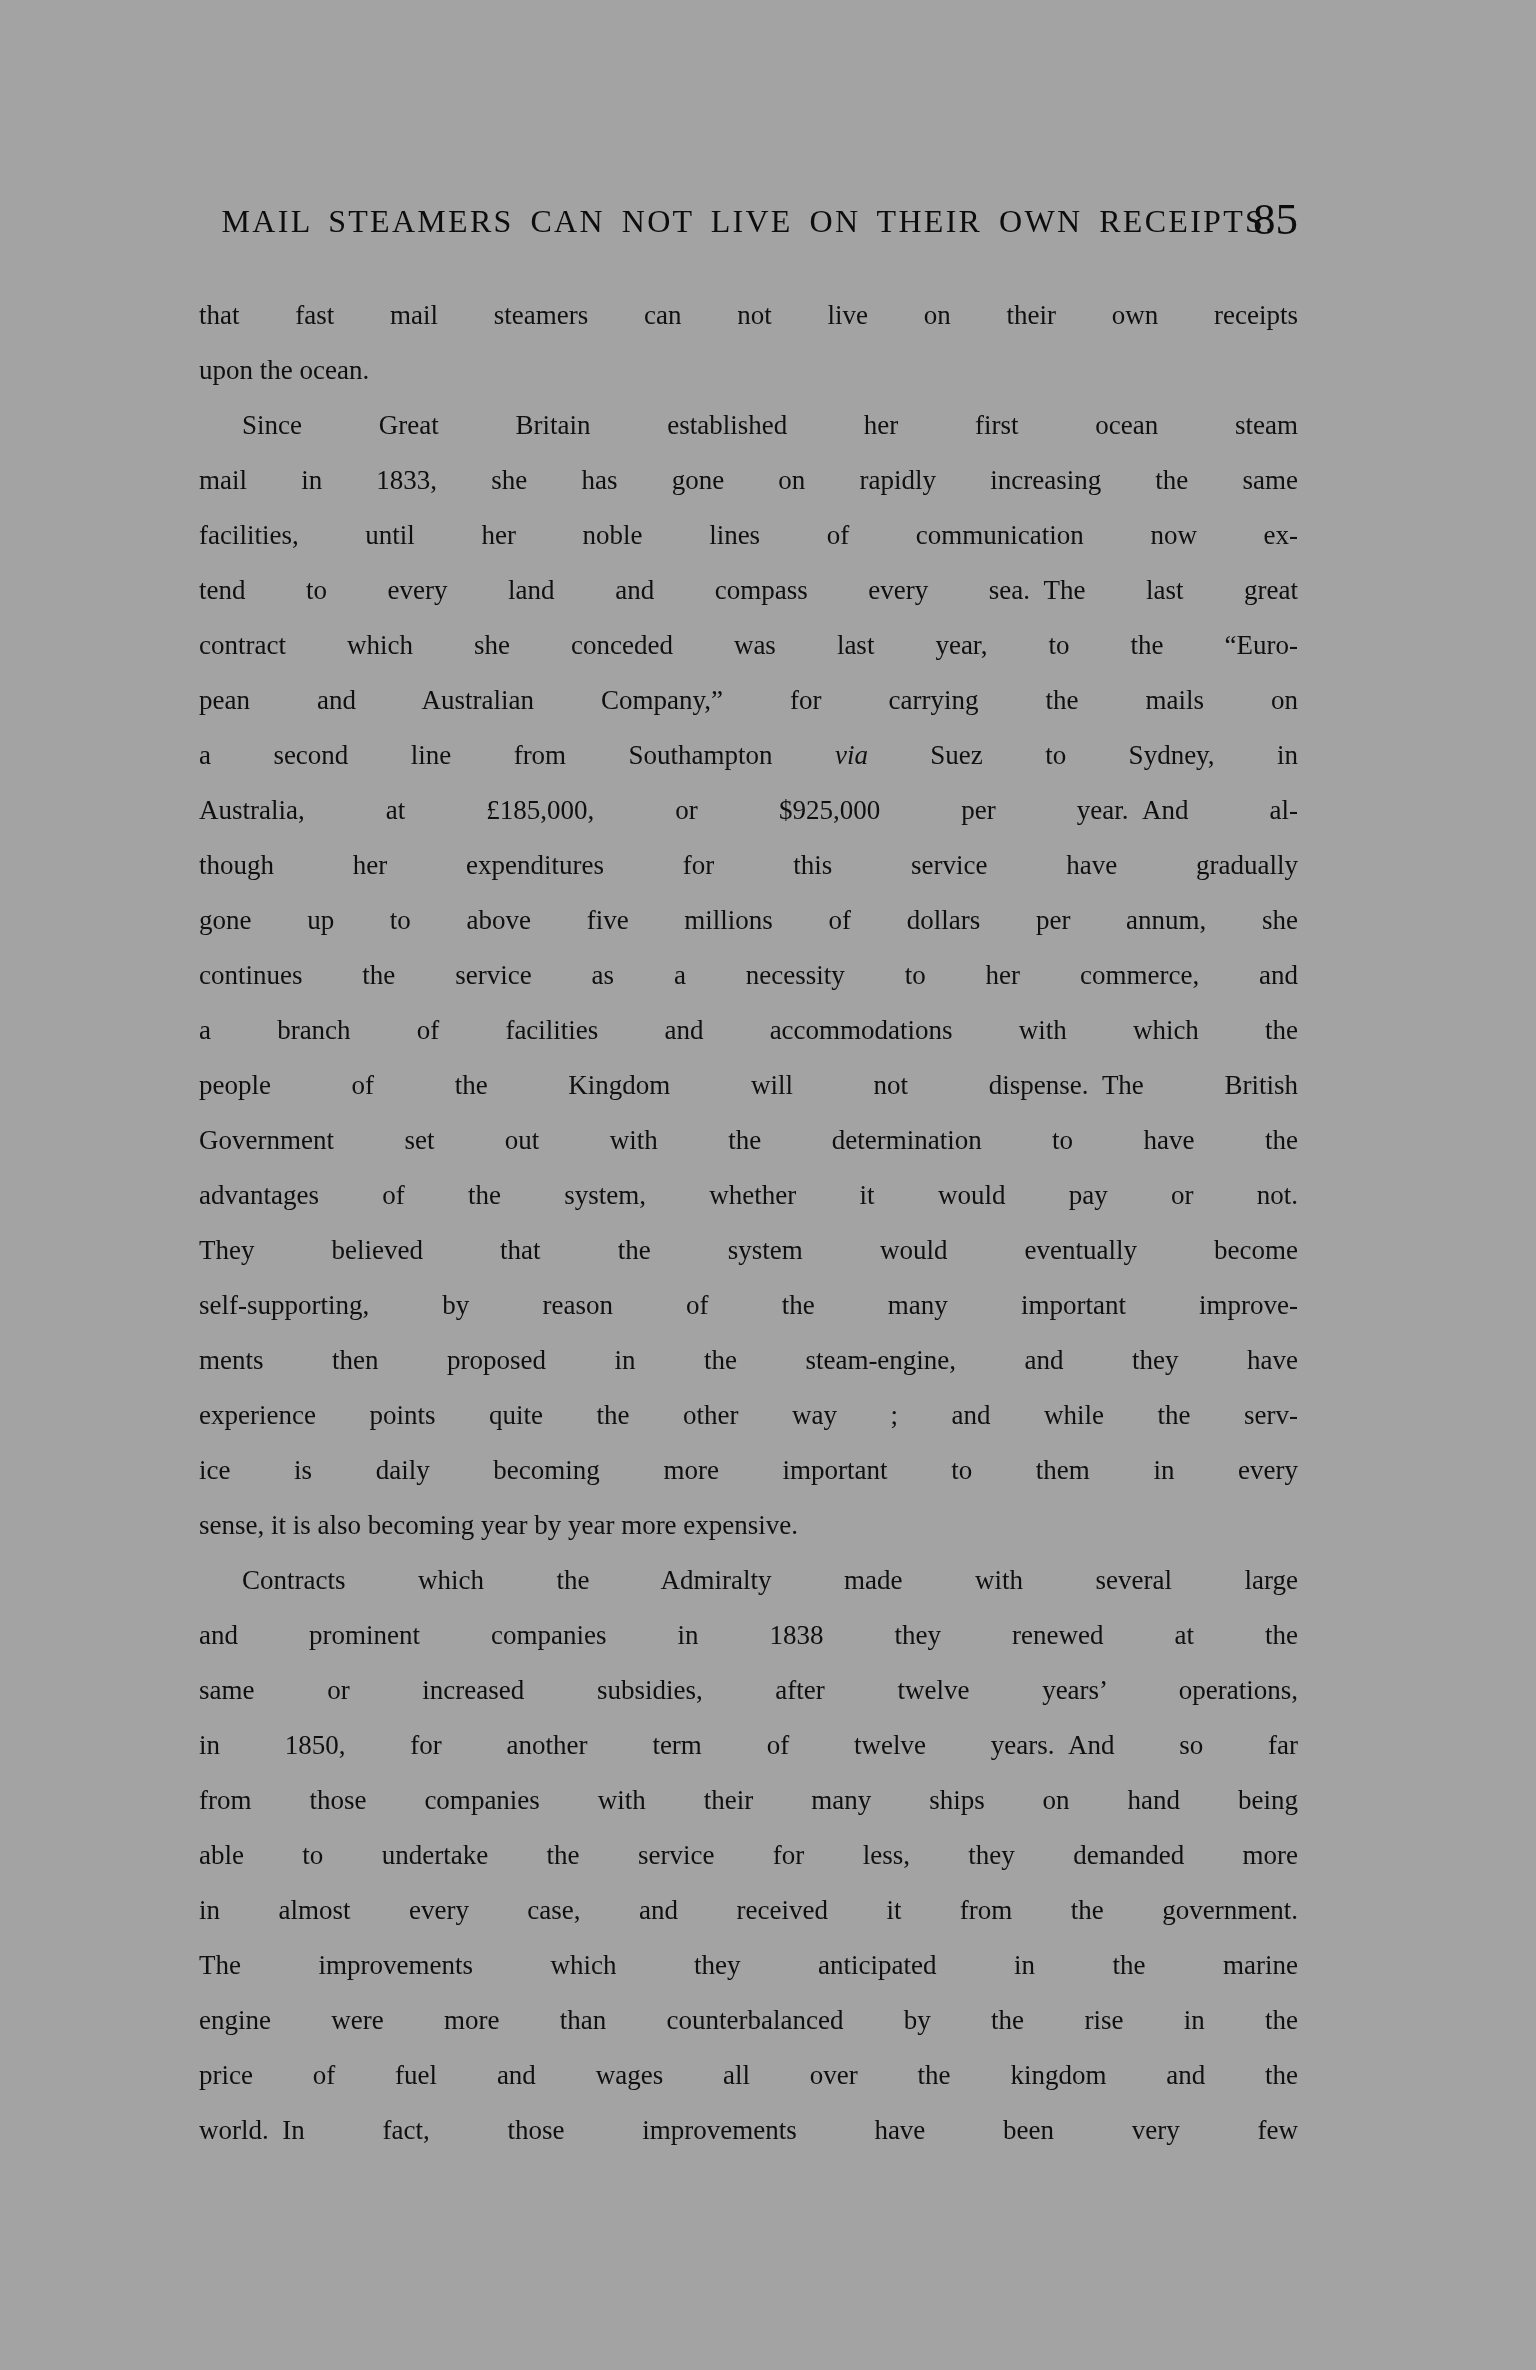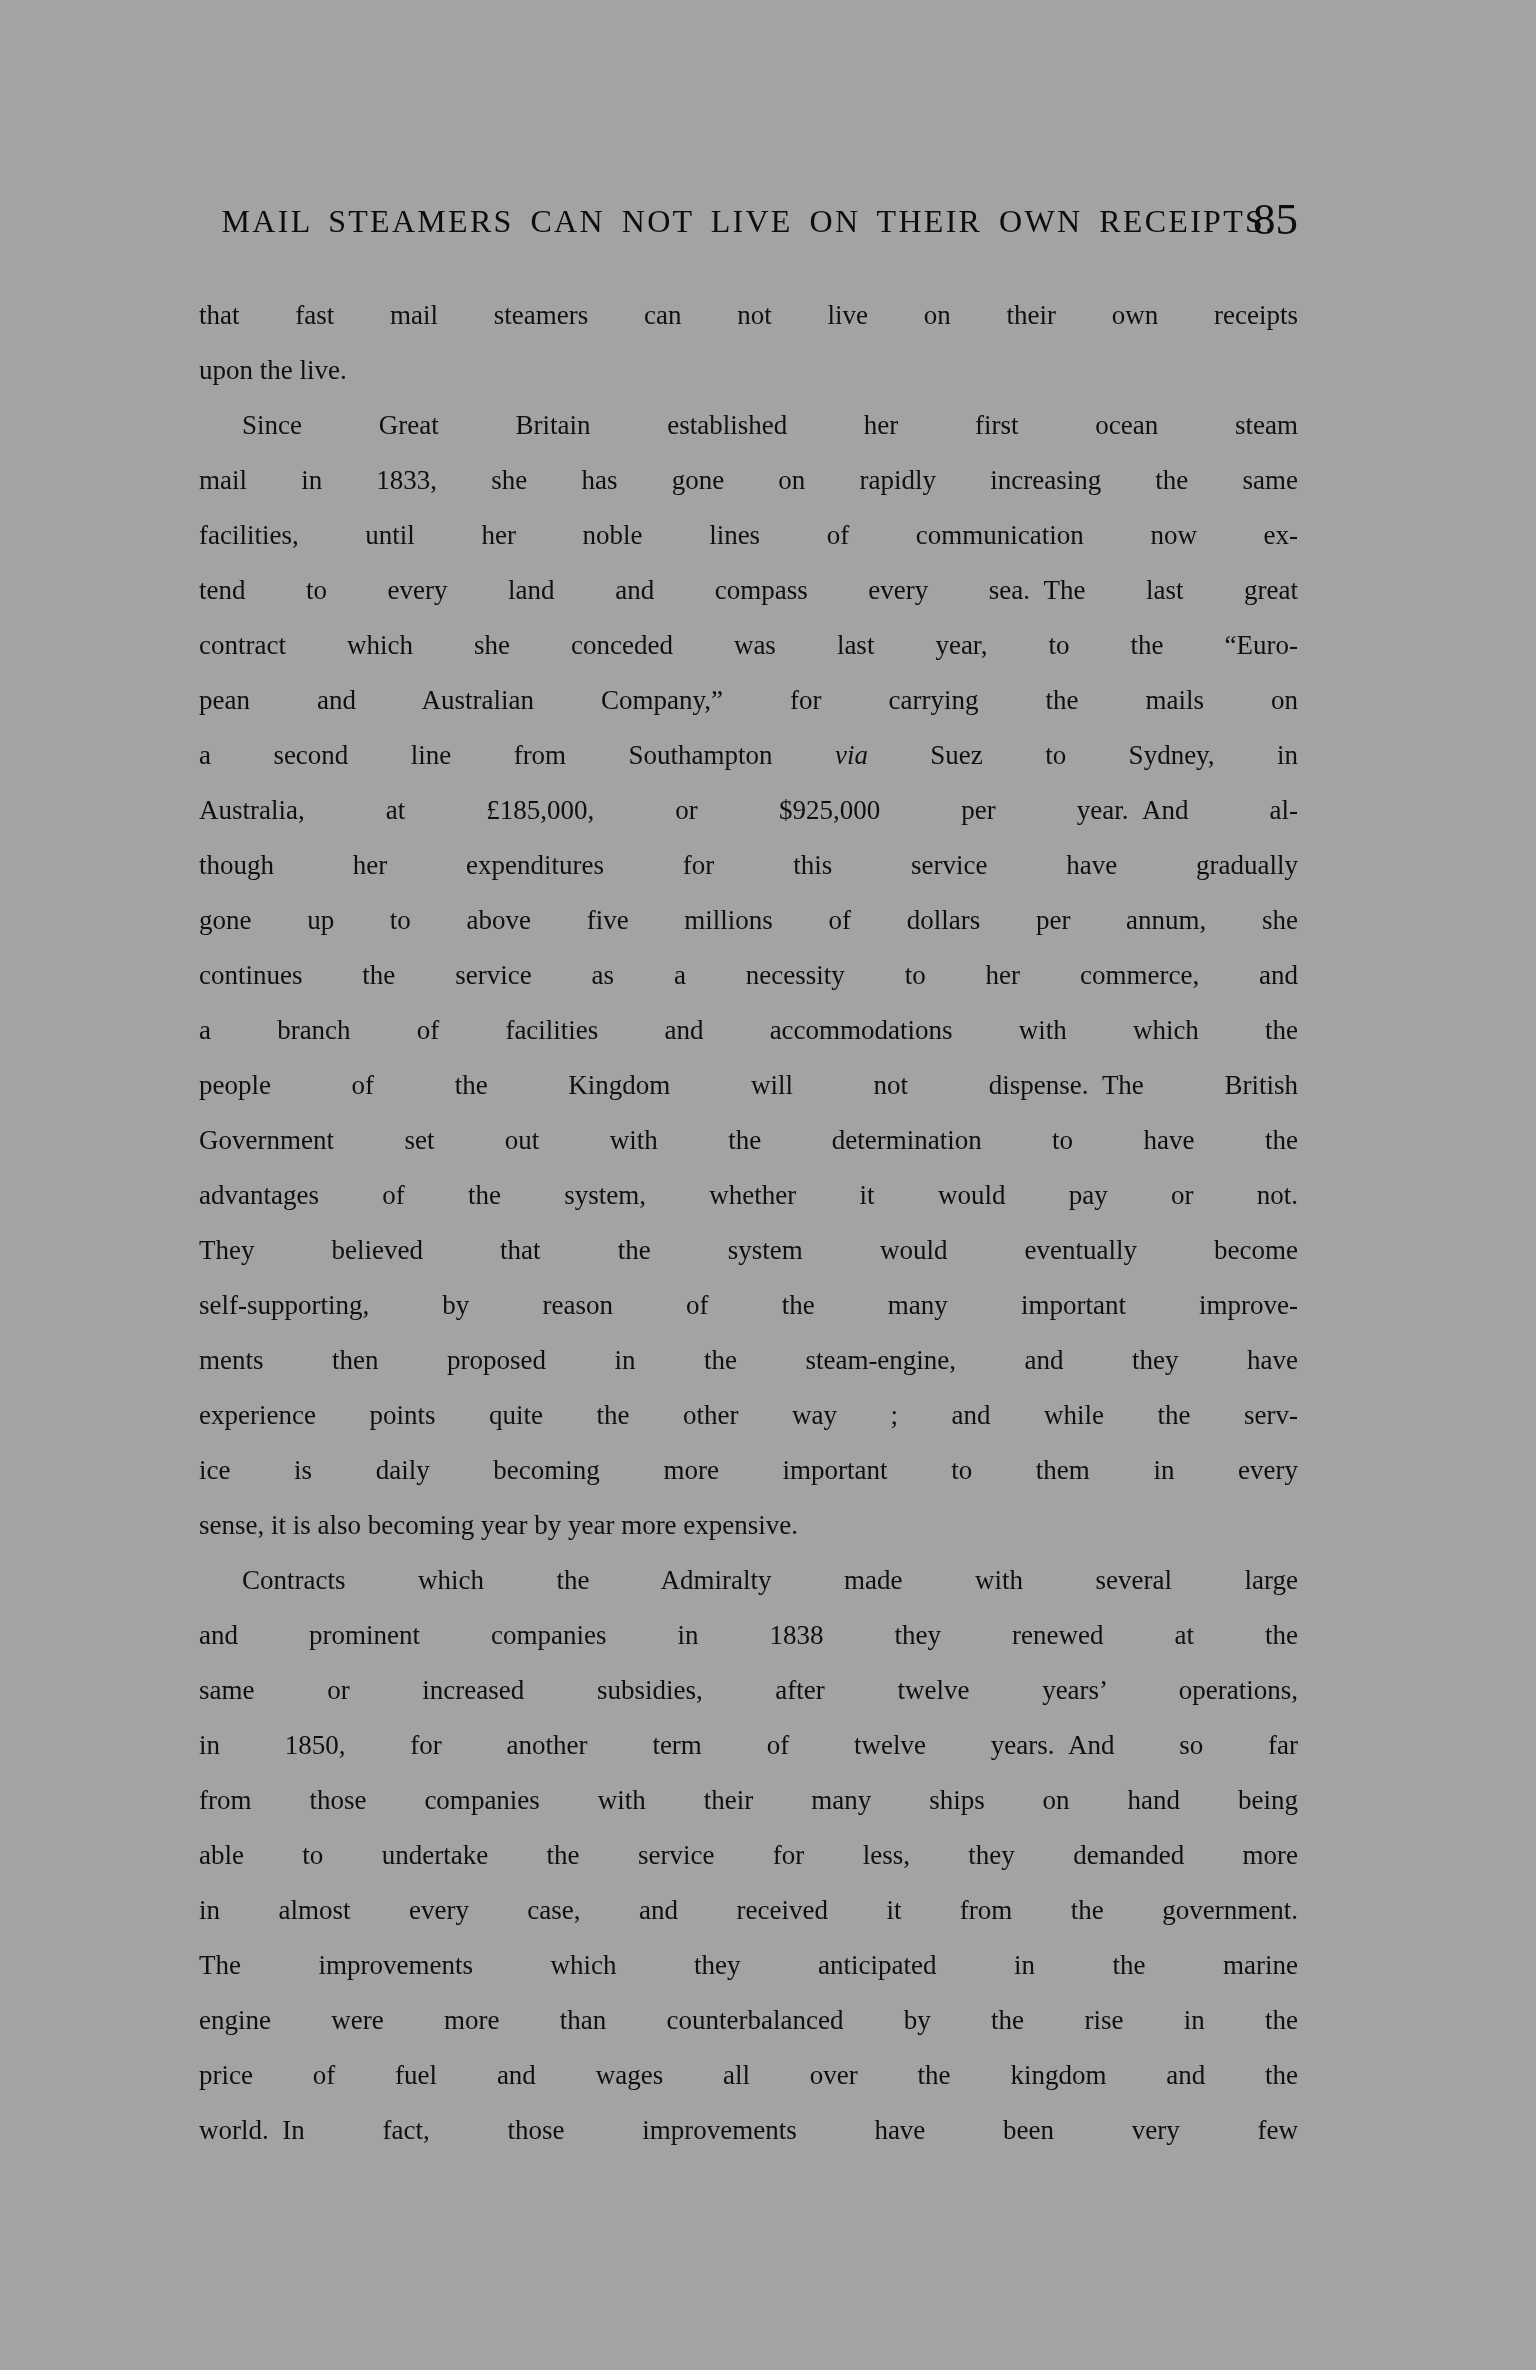--- a/index.html
+++ b/index.html
@@ -60,21 +60,21 @@
 </head>
 <body>
 
 <div class="page">
   <div class="running-head">
     <span class="title">MAIL STEAMERS CAN NOT LIVE ON THEIR OWN RECEIPTS.</span>
     <span class="page-num">85</span>
   </div>
   <div class="body-block">
       <div class="line"><span>that fast mail steamers can not live on their own receipts</span></div>
-      <div class="line short"><span>upon the live.</span></div>
+      <div class="line short"><span>upon the ocean.</span></div>
       <div class="line indent"><span>Since Great Britain established her first ocean steam</span></div>
       <div class="line"><span>mail in 1833, she has gone on rapidly increasing the same</span></div>
       <div class="line"><span>facilities, until her noble lines of communication now ex-</span></div>
       <div class="line"><span>tend to every land and compass every sea. The last great</span></div>
       <div class="line"><span>contract which she conceded was last year, to the “Euro-</span></div>
       <div class="line"><span>pean and Australian Company,” for carrying the mails on</span></div>
       <div class="line"><span>a second line from Southampton </span><span class="it">via</span><span> Suez to Sydney, in</span></div>
       <div class="line"><span>Australia, at £185,000, or $925,000 per year. And al-</span></div>
       <div class="line"><span>though her expenditures for this service have gradually</span></div>
       <div class="line"><span>gone up to above five millions of dollars per annum, she</span></div>

